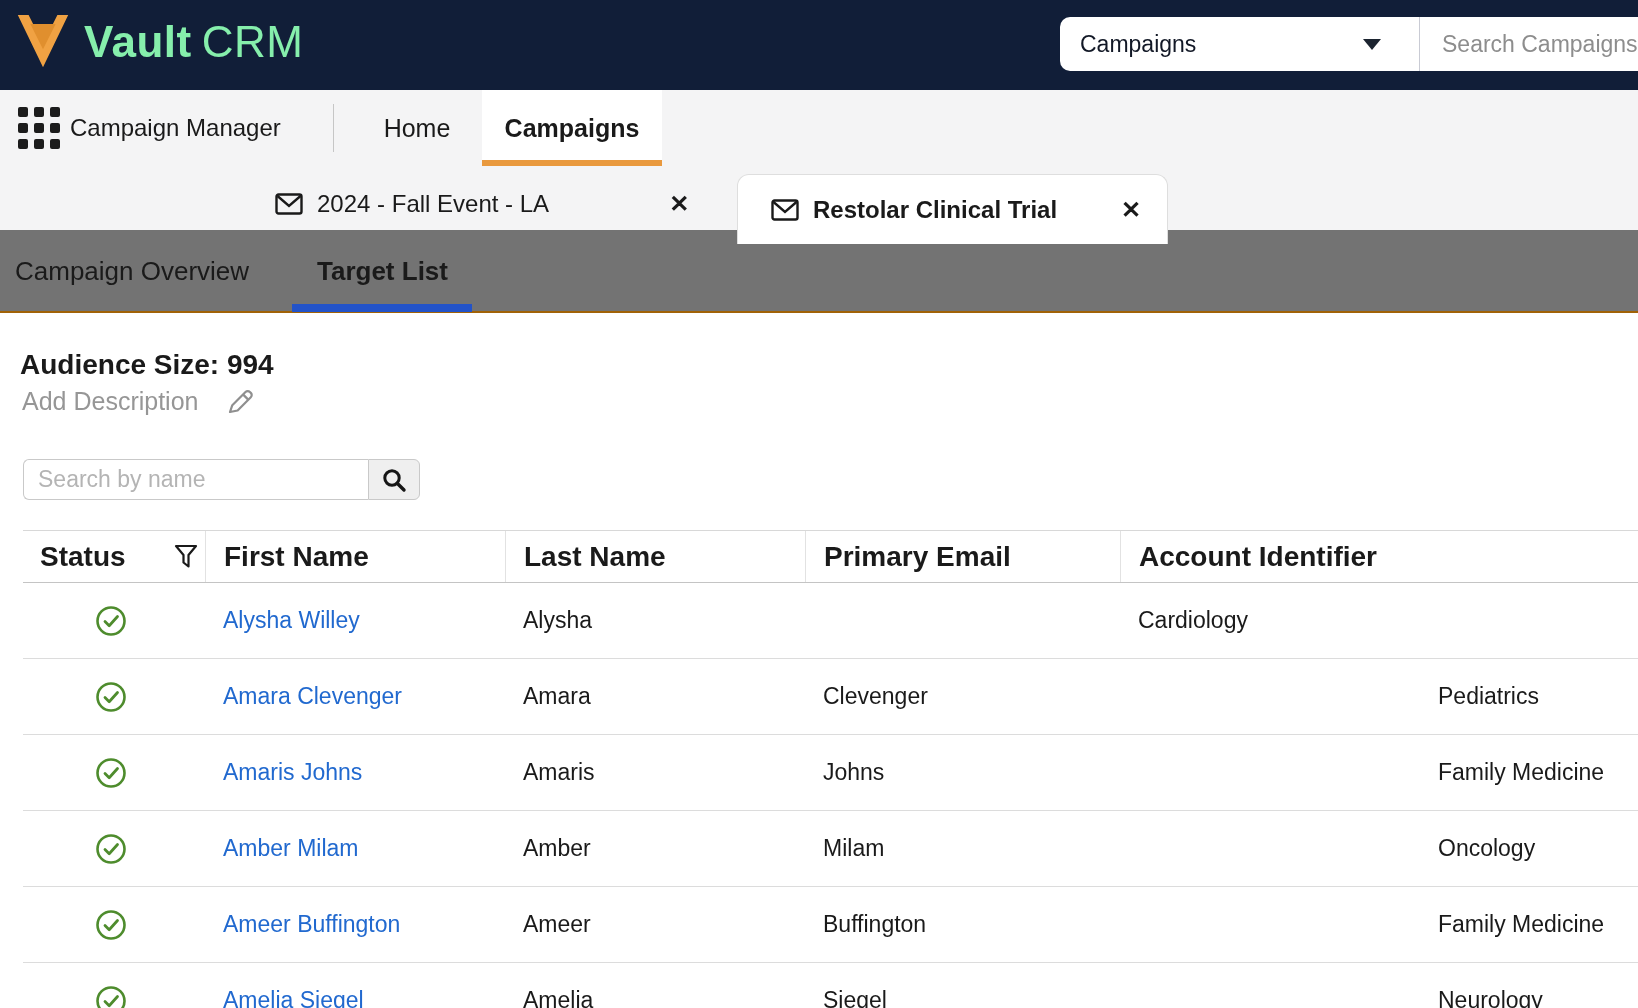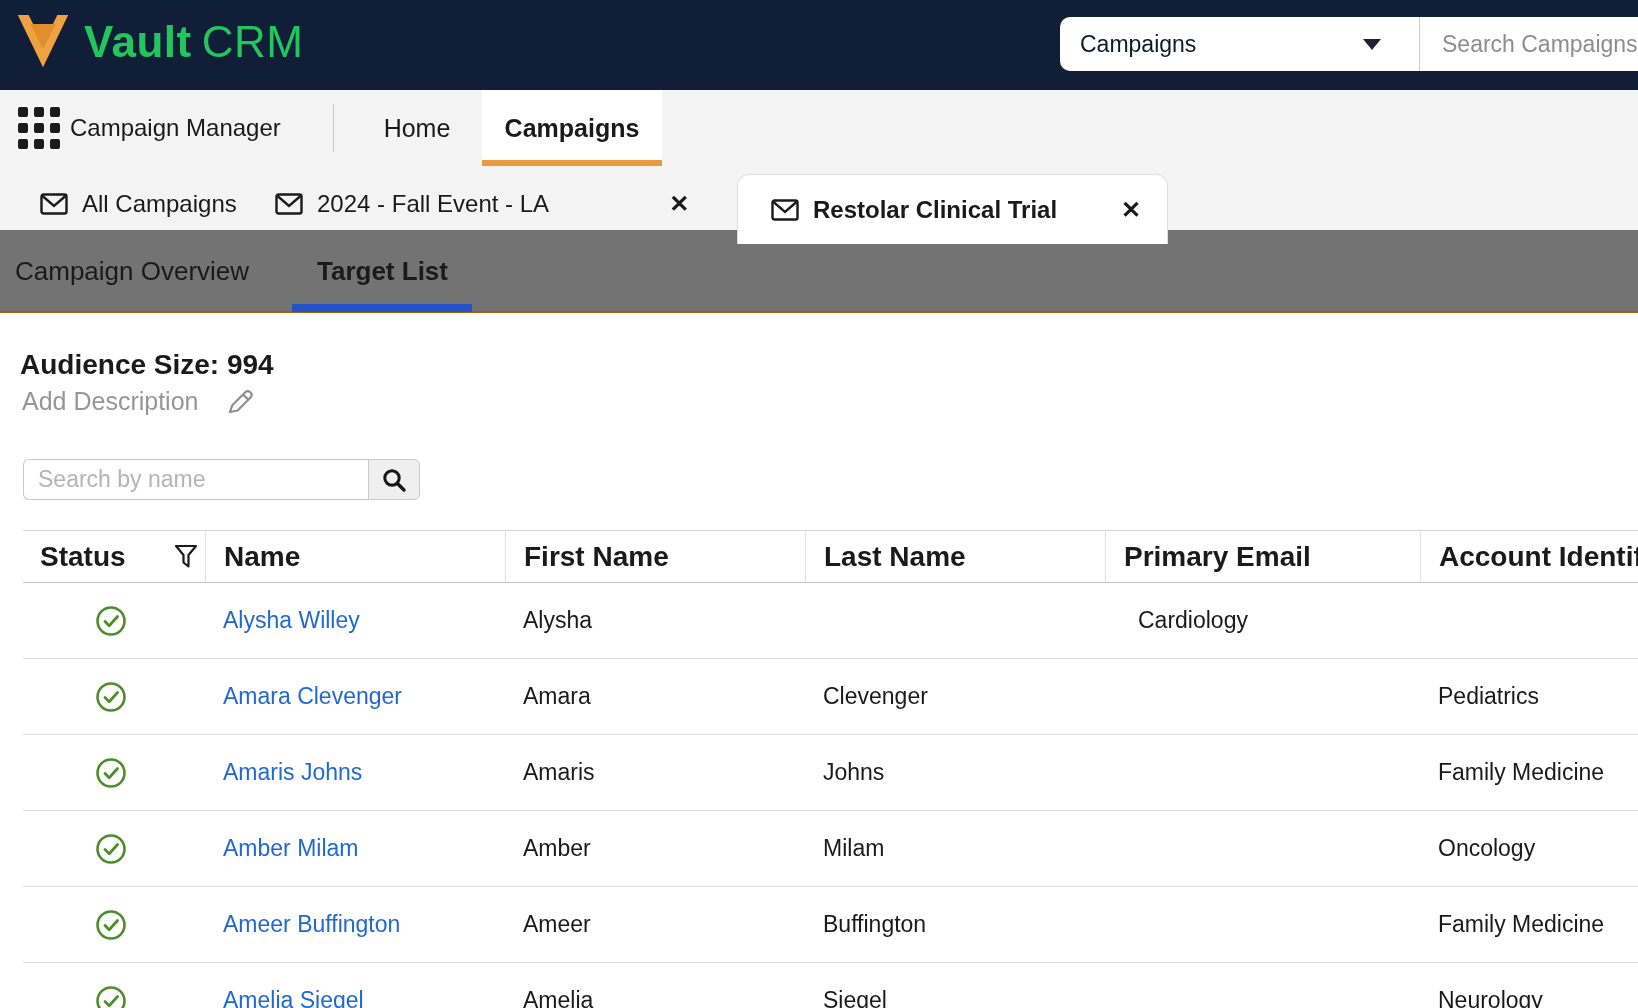--- a/index.html
+++ b/index.html
@@ -4,21 +4,21 @@
 <title>Vault CRM</title>
 <style>
   * { margin:0; padding:0; box-sizing:border-box; }
   html,body { width:1638px; height:1008px; overflow:hidden; background:#fff;
               font-family:"Liberation Sans", sans-serif; color:#1a1a1a; }
   body { position:relative; }
 
   
   .topbar { position:absolute; left:0; top:0; width:1638px; height:90px; background:#111e38; }
   .logo { position:absolute; left:16px; top:12px; display:flex; align-items:center; gap:14px; }
-  .logo-text { font-size:44px; color:#22c55e; letter-spacing:.5px; white-space:nowrap; }
+  .logo-text { font-size:44px; color:#86efac; letter-spacing:.5px; white-space:nowrap; }
   .logo-text .vault { font-weight:bold; }
   .logo-text .crm { font-weight:300; margin-left:10px; }
   .nav-pill { position:absolute; left:1060px; top:17px; width:700px; height:54px;
               background:#ffffff; border-radius:10px; display:flex; align-items:stretch; }
   .scope-select { width:400px; display:flex; align-items:center; padding:0 20px;
                   font-size:23px; color:#121826; cursor:pointer; }
   .scope-select .caret { margin-left:auto; margin-right:18px; width:0; height:0;
                   border-left:9px solid transparent; border-right:9px solid transparent;
                   border-top:11px solid #1c2430; }
   .pill-divider { width:1px; background:#c9cbd4; margin:0; }
@@ -133,29 +133,20 @@
       <span></span>
       <span></span>
   </div>
   <div class="app-title">Campaign Manager</div>
   <div class="vdiv"></div>
   <div class="apptab home">Home</div>
   <div class="apptab campaigns">Campaigns</div>
 </div>
 
 <div class="ctabstrip">
-  <div class="ctab t1">
-    <span class="icon">
-      <svg width="28" height="22" viewBox="0 0 28 22">
-          <rect x="1.5" y="1.5" width="25" height="19" rx="2" fill="none" stroke="#1a1a1a" stroke-width="2.4"></rect>
-          <polyline points="2.5,3 14,13 25.5,3" fill="none" stroke="#1a1a1a" stroke-width="2.4"></polyline>
-        </svg>
-    </span>
-    <span>All Campaigns</span>
-  </div>
   <div class="ctab t2">
     <span class="icon">
       <svg width="28" height="22" viewBox="0 0 28 22">
           <rect x="1.5" y="1.5" width="25" height="19" rx="2" fill="none" stroke="#1a1a1a" stroke-width="2.4"></rect>
           <polyline points="2.5,3 14,13 25.5,3" fill="none" stroke="#1a1a1a" stroke-width="2.4"></polyline>
         </svg>
     </span>
     <span>2024 - Fall Event - LA</span>
     <span class="x">✕</span>
   </div>
@@ -207,21 +198,20 @@
 <div class="table">
   <div class="thead">
     <div class="cell col-status">
       <span>Status</span>
       <span class="icon">
         <svg width="24" height="26" viewBox="0 0 24 26">
             <path d="M2 2 L22 2 L14.5 11 L14.5 22.5 L9.5 18.5 L9.5 11 Z" fill="none" stroke="#1a1a1a" stroke-width="2.2" stroke-linejoin="round"></path>
           </svg>
       </span>
     </div>
-    <div class="cell col-name">Name</div>
     <div class="cell col-first">First Name</div>
     <div class="cell col-last">Last Name</div>
     <div class="cell col-email">Primary Email</div>
     <div class="cell col-account">Account Identifier</div>
   </div>
   <div id="table-body">
       <div class="trow">
     <div class="cell col-status">
       <span class="icon">
         <svg width="32" height="32" viewBox="0 0 32 32">

